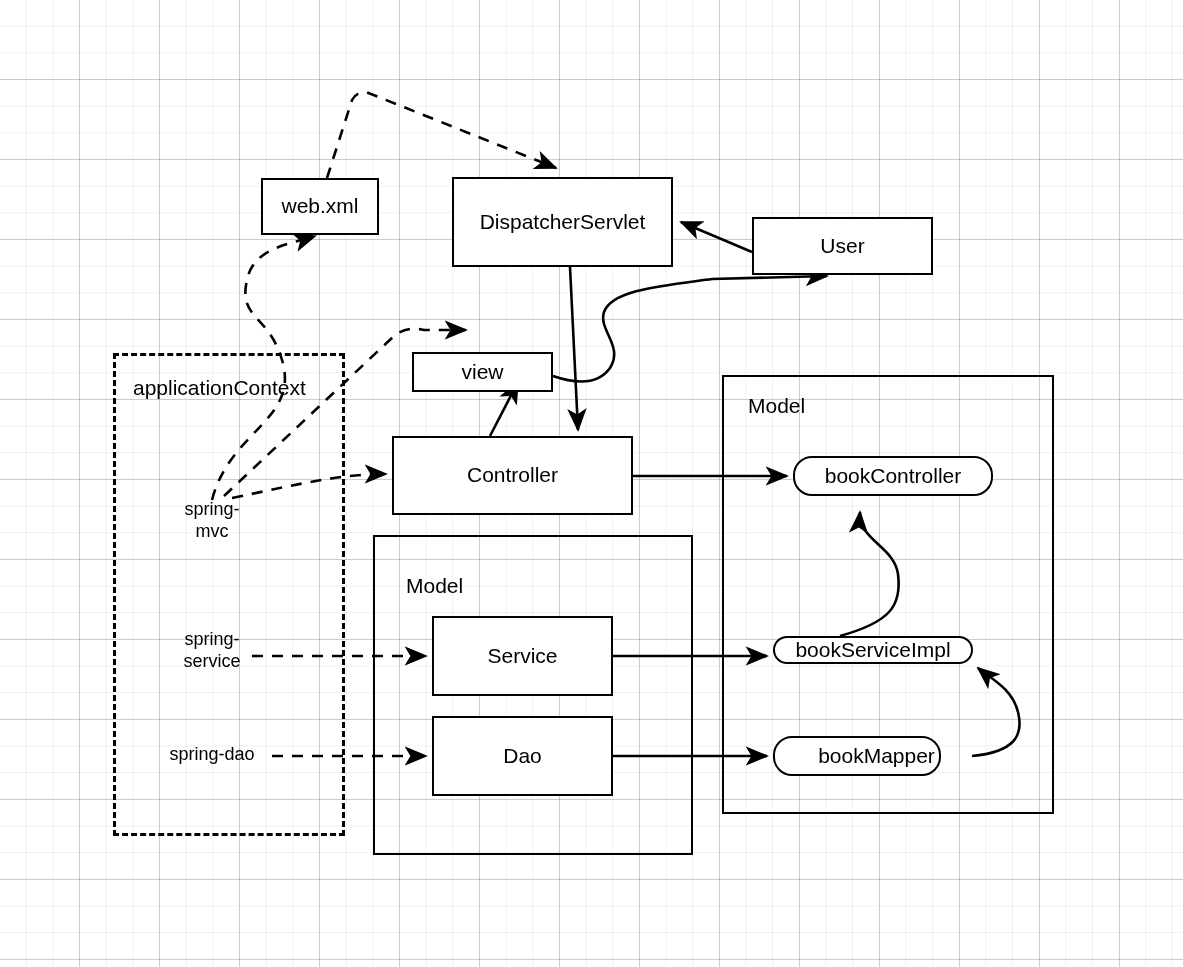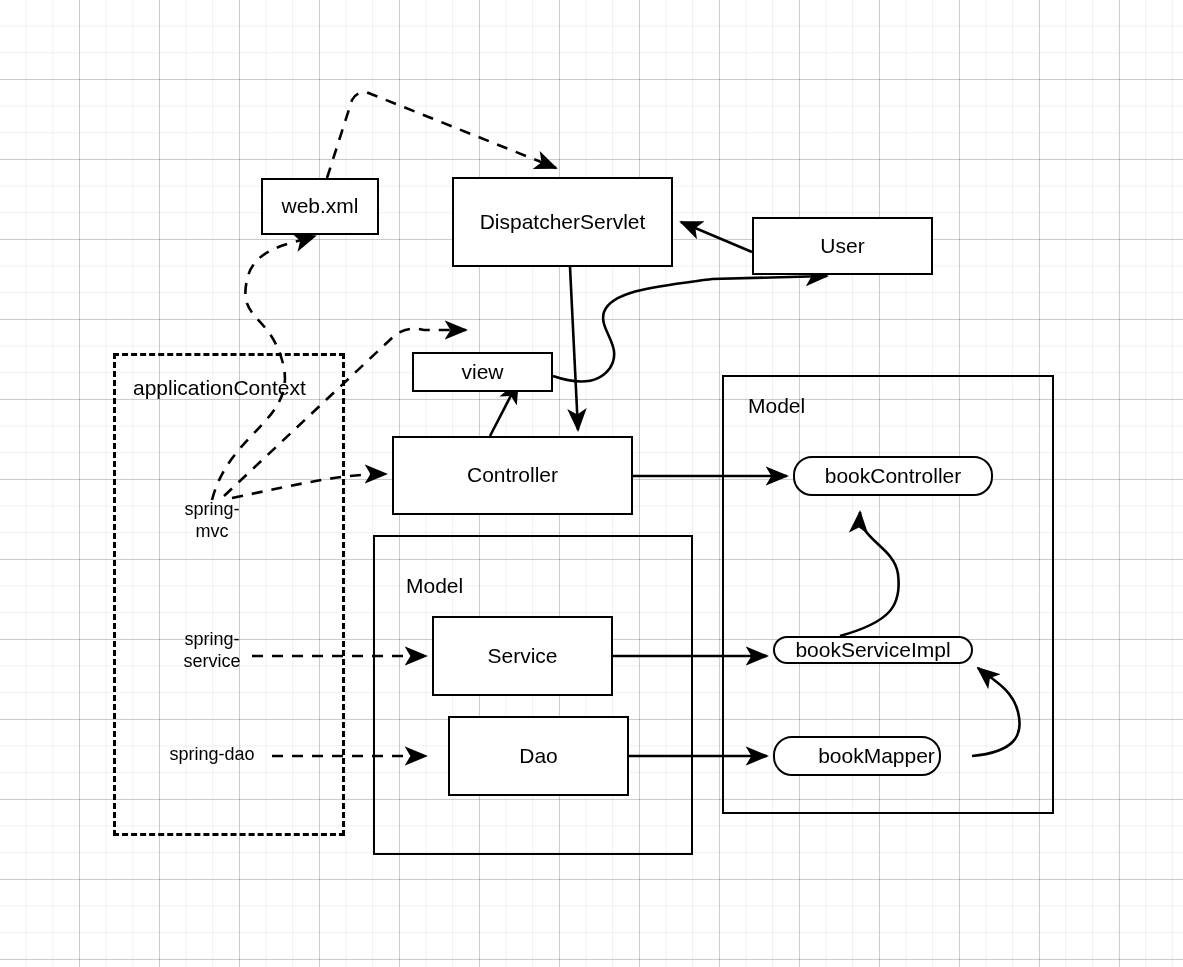--- a/index.html
+++ b/index.html
@@ -145,21 +145,21 @@
   <div class="node" style="left:452px; top:177px; width:221px; height:90px;text-align:center;">DispatcherServlet</div>
 
   <div class="node" style="left:752px; top:217px; width:181px; height:58px;">User</div>
 
   <div class="node" style="left:412px; top:336px; width:141px; height:40px;margin-top:16px;">view</div>
 
   <div class="node" style="left:392px; top:436px; width:241px; height:79px;">Controller</div>
 
   <div class="node" style="left:432px; top:616px; width:181px; height:80px;">Service</div>
 
-  <div class="node" style="left:448px; top:716px; width:181px; height:80px;">Dao</div>
+  <div class="node" style="left:432px; top:716px; width:181px; height:80px;">Dao</div>
 
   <div class="node rounded" style="left:793px; top:456px; width:200px; height:40px;">bookController</div>
 
   <div class="node rounded" style="left:773px; top:636px; width:200px; height:28px;">bookServiceImpl</div>
 
   <div class="node rounded" style="left:773px; top:736px; width:168px; height:40px;padding-left:39px;">bookMapper</div>
 
 </div>
 
 </body></html>

